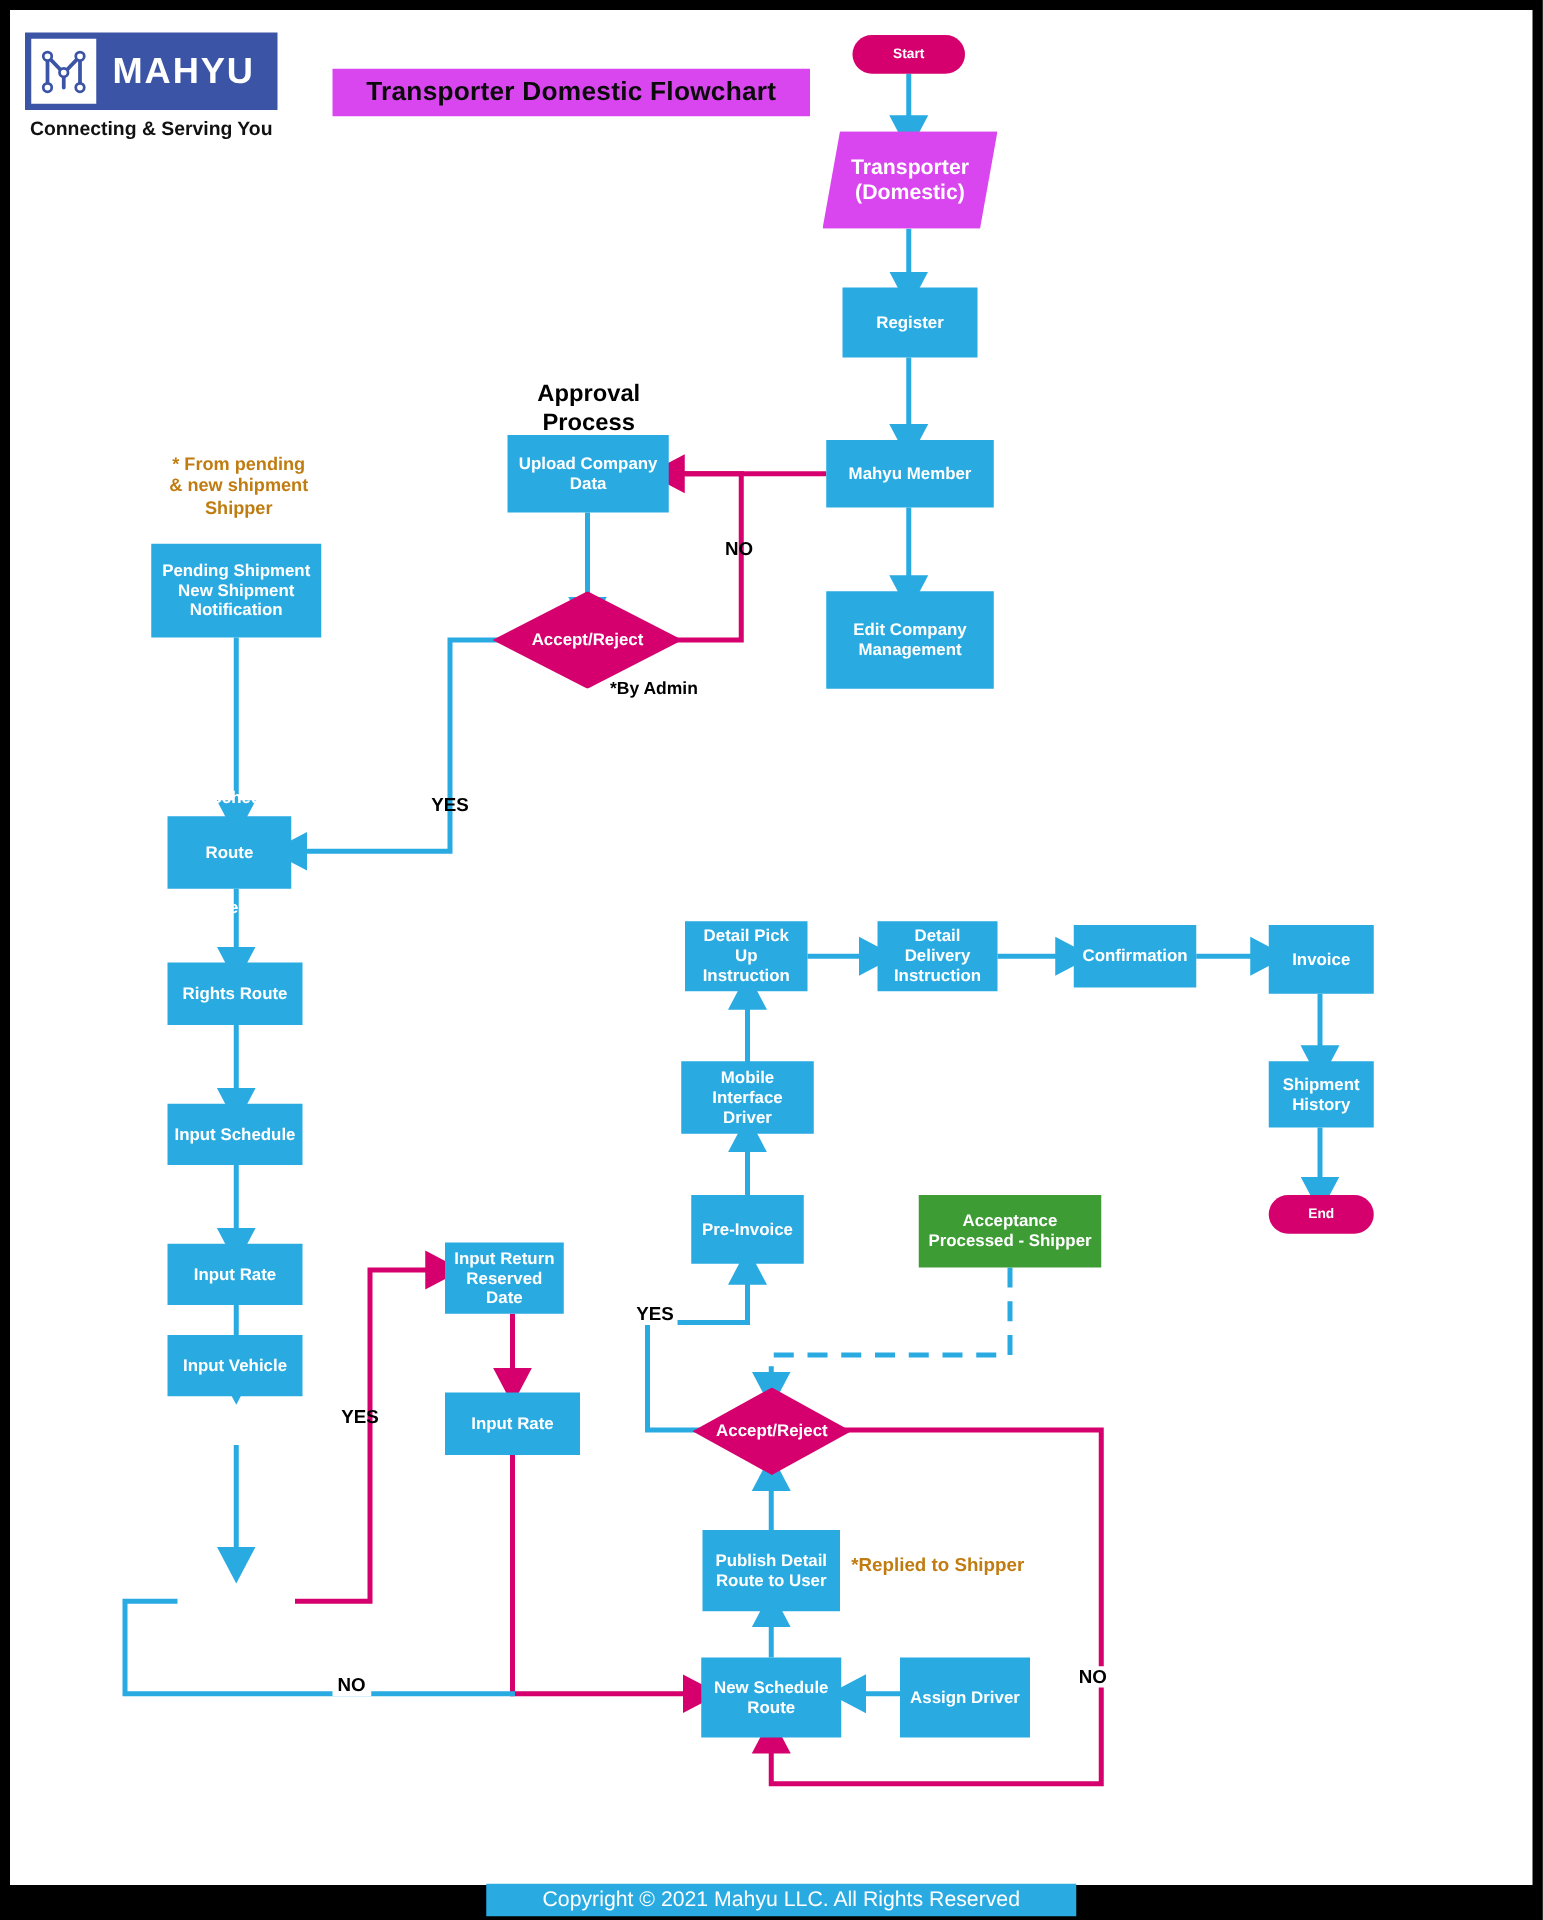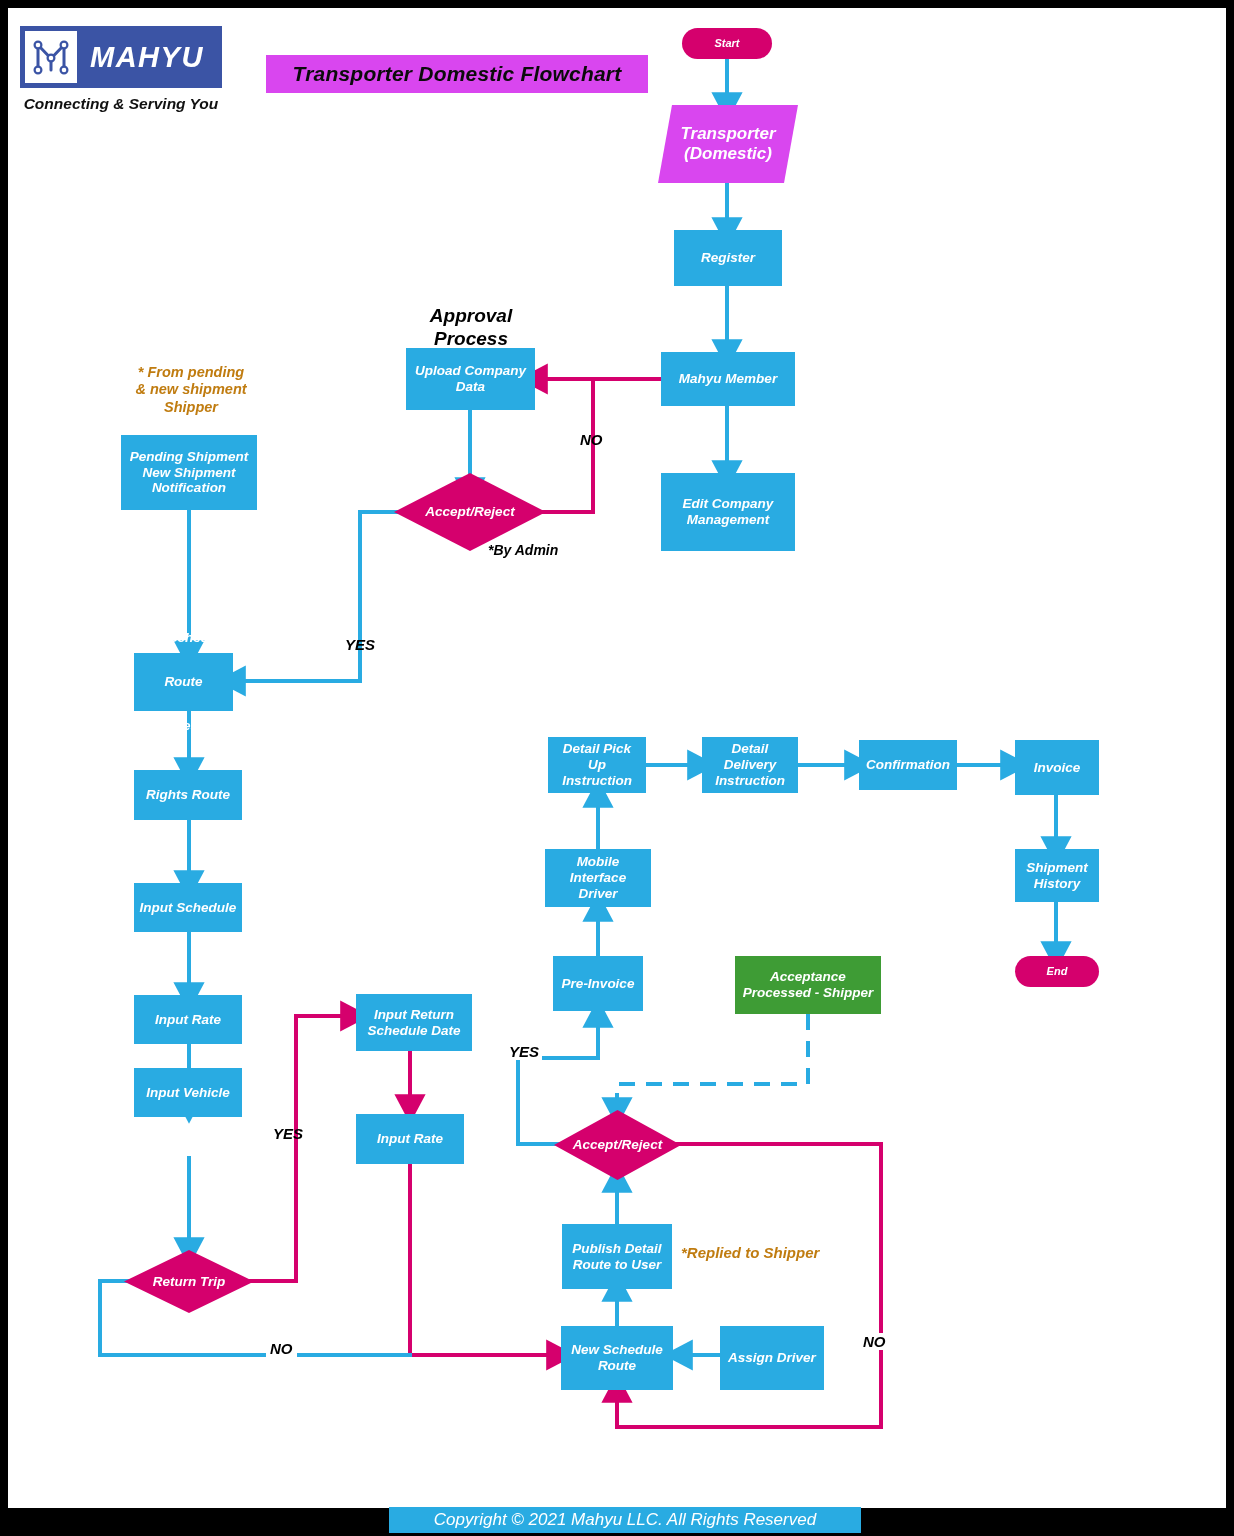--- a/index.html
+++ b/index.html
@@ -8,21 +8,20 @@
     position:relative;
     width:1234px;height:1536px;
     background:#000;
     overflow:hidden;
   }
   #canvas{
     position:absolute;
     left:8px;top:8px;
     width:1218px;height:1500px;
     background:#ffffff;
-    font-style:italic;
   }
   
   #logo-block{position:absolute;left:12px;top:18px;width:210px;}
   #logo-bar{
     display:flex;align-items:center;
     width:202px;height:62px;
     background:#3b54a5;
   }
   #logo-mark{
     width:52px;height:52px;margin-left:5px;
@@ -254,28 +253,24 @@
   </div>
 
   <div class="node proc" style="left:126px;top:987px;width:108px;height:49px;">
     <span>Input Rate</span>
   </div>
 
   <div class="node proc" style="left:126px;top:1060px;width:108px;height:49px;justify-content:center;">
     <span>Input Vehicle</span>
   </div>
 
-  <div class="node dec" style="left:116px;top:1242px;width:130px;height:63px;">
-    <span class="dec-shape"></span>
-    <span class="dec-label">Return Trip</span>
-  </div>
-
-  <div class="node proc" style="left:348px;top:986px;width:116px;height:57px;flex-direction:column;">
+
+  <div class="node proc" style="left:348px;top:986px;width:95px;height:57px;flex-direction:column;">
     <span>Input Return</span>
-    <span>Schedule Date</span>
+    <span>Reserved Date</span>
   </div>
 
   <div class="node proc" style="left:348px;top:1106px;width:108px;height:50px;">
     <span>Input Rate</span>
   </div>
 
   <div class="node proc" style="left:553px;top:1318px;width:112px;height:64px;flex-direction:column;">
     <span>New Schedule</span>
     <span>Route</span>
   </div>

